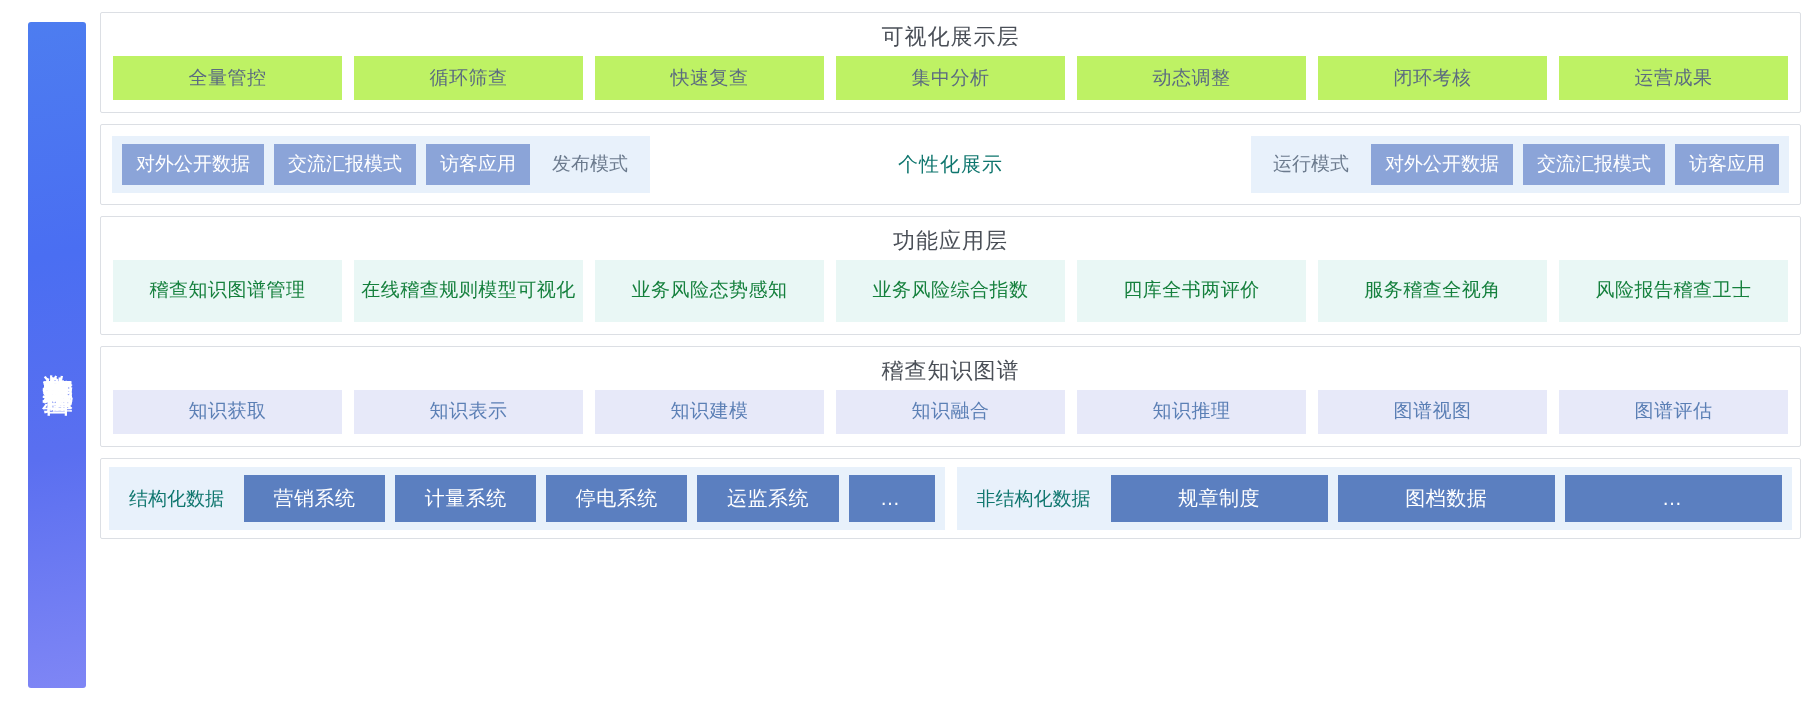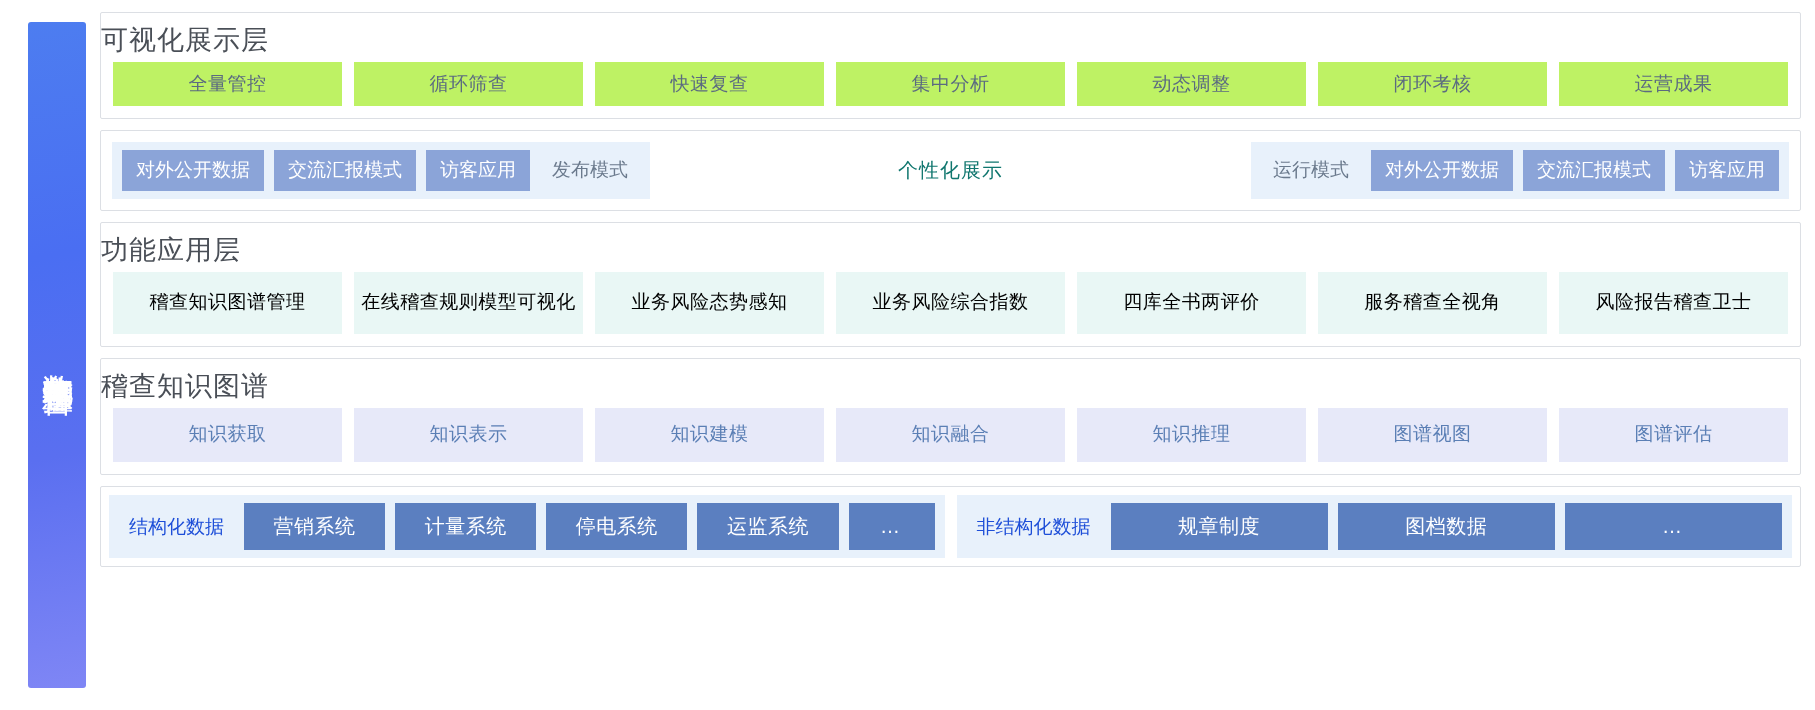--- a/index.html
+++ b/index.html
@@ -58,22 +58,23 @@
   .layer {
     border: 1px solid #dcdfe4;
     background: #ffffff;
     box-sizing: border-box;
     display: flex;
     flex-direction: column;
     border-radius: 2px;
   }
 
   .layer-title {
+    text-align: center;
     color: #4a4f57;
-    font-size: 27px;
+    font-size: 22px;
     padding: 9px 0 4px 0;
     letter-spacing: 1px;
   }
 
   .chip-row {
     display: flex;
     gap: 12px;
     padding: 0 12px 12px 12px;
   }
   .chip {
@@ -147,29 +148,29 @@
     justify-content: center;
     text-align: center;
     padding: 8px 12px;
     box-sizing: border-box;
     min-width: 70px;
   }
 
   
   .layer-func .chip {
     background: #e9f7f5;
-    color: #000000;
+    color: #15803d;
     height: 62px;
   }
 
   
   .layer-kg .chip {
     background: #e7e9f9;
     color: #5b7fb5;
-    height: 54px;
+    height: 44px;
   }
 
   
   .layer-data {
     border: 1px solid #dcdfe4;
     flex-direction: row;
     align-items: stretch;
     padding: 8px;
     gap: 12px;
   }
@@ -177,21 +178,21 @@
     background: #e8f1fb;
     display: flex;
     align-items: stretch;
     gap: 10px;
     padding: 8px 10px;
     box-sizing: border-box;
   }
   .data-group.structured   { flex: 1 1 0; }
   .data-group.unstructured { flex: 1 1 0; }
   .data-label {
-    color: #1d4ed8;
+    color: #0f766e;
     font-size: 19px;
     line-height: 1.32;
     display: flex;
     align-items: center;
     justify-content: center;
     text-align: center;
     padding: 0 10px;
     flex: 0 0 auto;
     min-width: 76px;
   }

